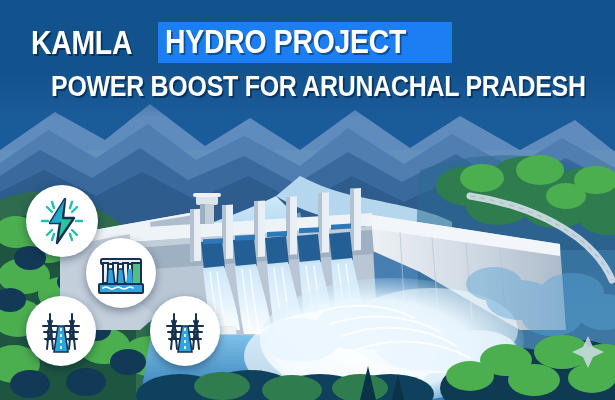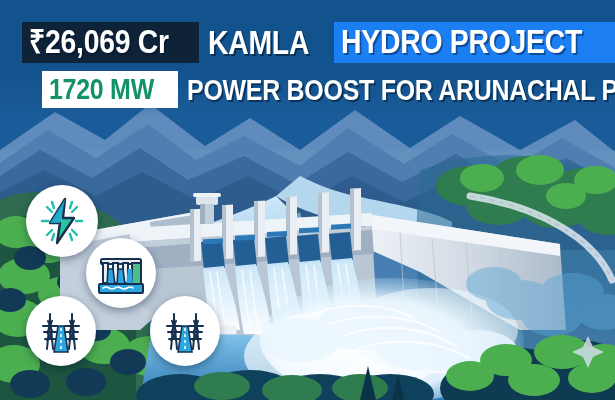--- a/index.html
+++ b/index.html
@@ -440,35 +440,29 @@
             <path d="M40,28 l-5,8"></path>
           <path d="M38,14 v-4"></path>
         </g>
       </svg>
     </div>
   </div>
 
   <div class="headline">
 
     <div class="hl-line hl1 l1">
-      <span class="chip chip-navy">
-        <span class="txt">₹26,069 Cr</span>
-      </span>
       <span class="gap-m"></span>
       <span class="txt">KAMLA</span>
       <span class="gap-m"></span>
       <span class="chip chip-blue">
         <span class="txt">HYDRO PROJECT</span>
       </span>
       <span class="gap-m"></span>
 
     </div>
 
     <div class="hl-line hl2 l2">
-      <span class="chip chip-white">
-        <span class="txt">1720 MW</span>
-      </span>
       <span class="gap-m"></span>
       <span class="txt">POWER BOOST FOR ARUNACHAL PRADESH</span>
     </div>
   </div>
 
 </div>
 
 </body></html>

